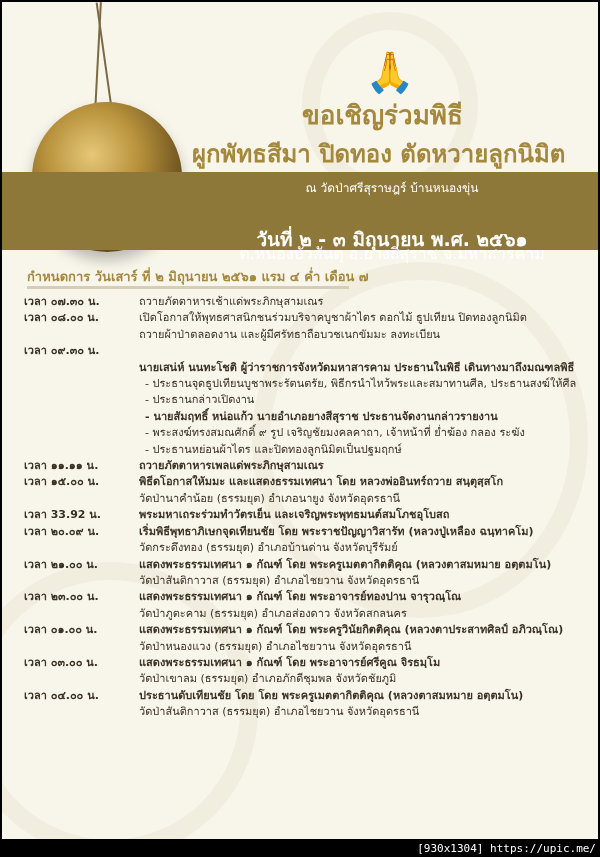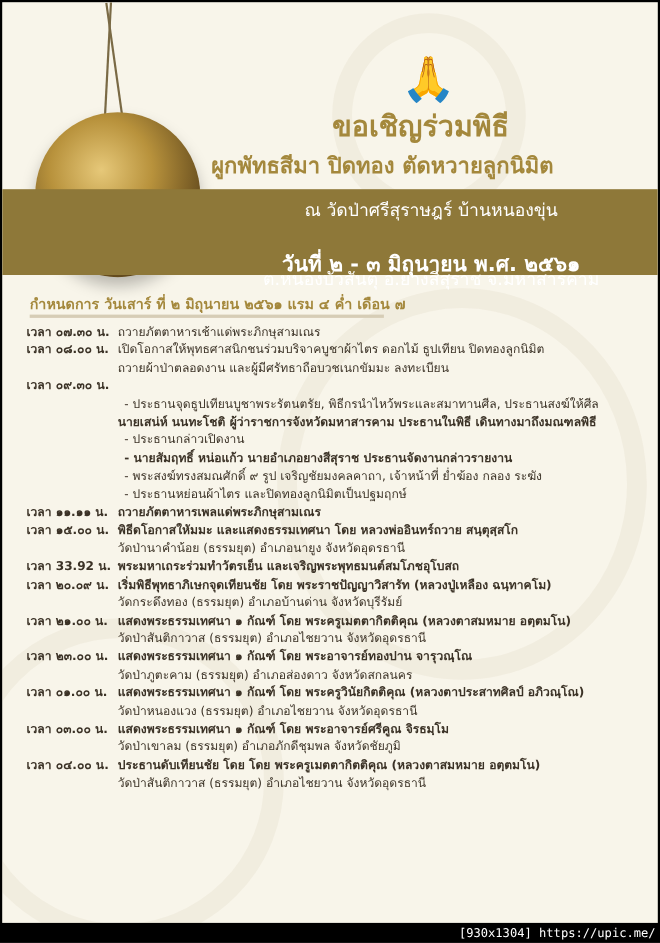--- a/index.html
+++ b/index.html
@@ -8,30 +8,30 @@
   .watermark{position:absolute;border-radius:50%;border:18px solid rgba(200,185,150,0.12);}
   .wm1{left:300px;top:10px;width:140px;height:150px;}
   .wm2{left:250px;top:260px;width:300px;height:320px;}
   .wm3{left:-40px;top:560px;width:260px;height:260px;}
   .ball{position:absolute;left:30px;top:100px;width:150px;height:150px;border-radius:50%;
         background:radial-gradient(circle at 40% 35%,#e6c879 0%,#b8923c 35%,#6b5120 70%,#2f230c 100%);
         box-shadow:0 8px 14px rgba(0,0,0,0.25);}
   .rope{position:absolute;width:2px;background:#7a6a45;}
   .hands{position:absolute;left:363px;top:40px;width:36px;height:60px;color:#b9a889;font-size:40px;line-height:60px;text-align:center;}
   .t1{position:absolute;left:300px;top:92px;font-size:26px;font-weight:bold;color:#a4883c;}
-  .t2{position:absolute;left:190px;top:132px;font-size:20px;font-weight:bold;color:#a4883c;white-space:nowrap;}
+  .t2{position:absolute;left:190px;top:132px;font-size:24px;font-weight:bold;color:#a4883c;white-space:nowrap;}
   .band{position:absolute;left:0;top:170px;width:596px;height:78px;background:#8e7839;}
   .b1,.b2,.b3{position:absolute;left:190px;width:400px;text-align:center;color:#fff;white-space:nowrap;}
-  .b1{top:176px;font-size:16px;}
+  .b1{top:176px;font-size:12px;}
   .b2{top:199px;font-size:16px;margin-top:40px;}
   .b3{top:222px;font-size:19px;font-weight:bold;}
   .sched-head{position:absolute;left:25px;top:264px;font-size:13px;font-weight:bold;color:#a4883c;}
   .sched-rule{position:absolute;left:25px;top:284px;width:322px;height:3px;background:#d6cdb6;}
   .rows{position:absolute;left:22px;top:292px;width:560px;font-size:11px;color:#3b3226;}
-  .row{display:flex;line-height:16.4px;}
+  .row{display:flex;line-height:16.4px;gap:32px;}
   .time{width:83px;flex:none;font-weight:bold;color:#3b3226;}
   .desc{flex:1;white-space:nowrap;}
   .bold{font-weight:bold;}
   .bullet{padding-left:6px;}
   .footer{position:absolute;right:4px;bottom:2px;color:#fff;font-family:"DejaVu Sans Mono",monospace;font-size:11px;}
 </style>
 </head>
 <body>
 
 <div class="poster">
@@ -67,25 +67,25 @@
       </div>
       <div class="row">
         <span class="time"></span>
         <span class="desc">ถวายผ้าป่าตลอดงาน และผู้มีศรัทธาถือบวชเนกขัมมะ ลงทะเบียน</span>
       </div>
       <div class="row">
         <span class="time">เวลา ๐๙.๓๐ น.</span>
       </div>
       <div class="row">
         <span class="time"></span>
-        <span class="desc bullet">- ประธานจุดธูปเทียนบูชาพระรัตนตรัย, พิธีกรนำไหว้พระและสมาทานศีล, ประธานสงฆ์ให้ศีล</span>
+        <span class="desc bold">นายเสน่ห์ นนทะโชติ ผู้ว่าราชการจังหวัดมหาสารคาม ประธานในพิธี เดินทางมาถึงมณฑลพิธี</span>
       </div>
       <div class="row">
         <span class="time"></span>
-        <span class="desc bold">นายเสน่ห์ นนทะโชติ ผู้ว่าราชการจังหวัดมหาสารคาม ประธานในพิธี เดินทางมาถึงมณฑลพิธี</span>
+        <span class="desc bullet">- ประธานจุดธูปเทียนบูชาพระรัตนตรัย, พิธีกรนำไหว้พระและสมาทานศีล, ประธานสงฆ์ให้ศีล</span>
       </div>
       <div class="row">
         <span class="time"></span>
         <span class="desc bullet">- ประธานกล่าวเปิดงาน</span>
       </div>
       <div class="row">
         <span class="time"></span>
         <span class="desc bold bullet">- นายสัมฤทธิ์ หน่อแก้ว นายอำเภอยางสีสุราช ประธานจัดงานกล่าวรายงาน</span>
       </div>
       <div class="row">

